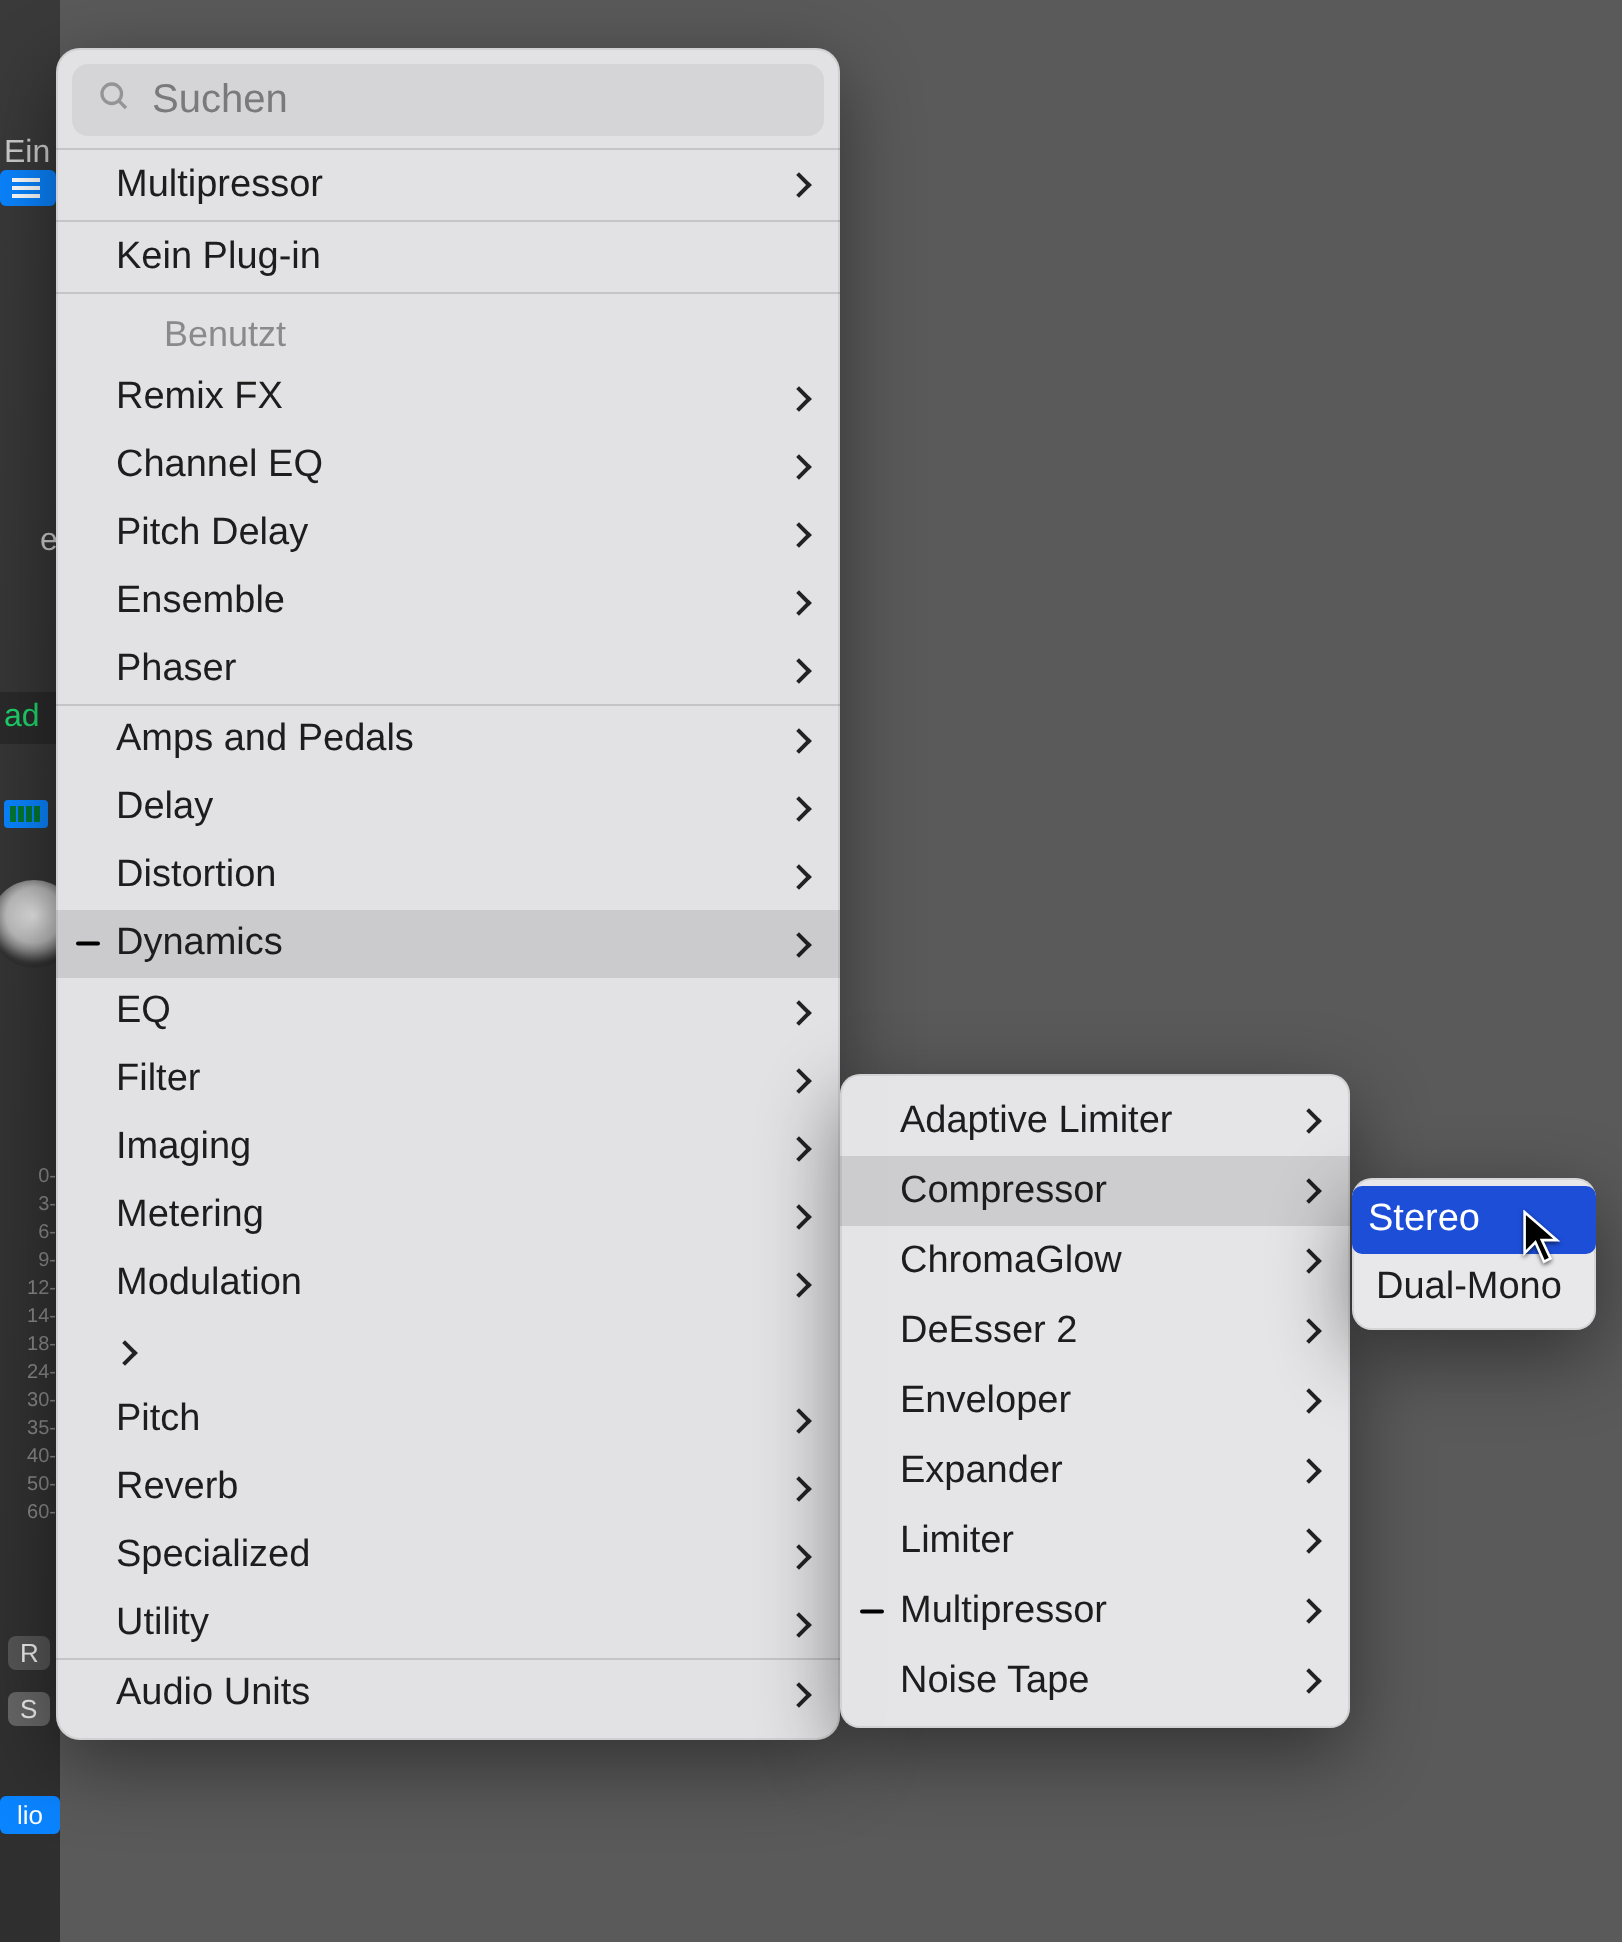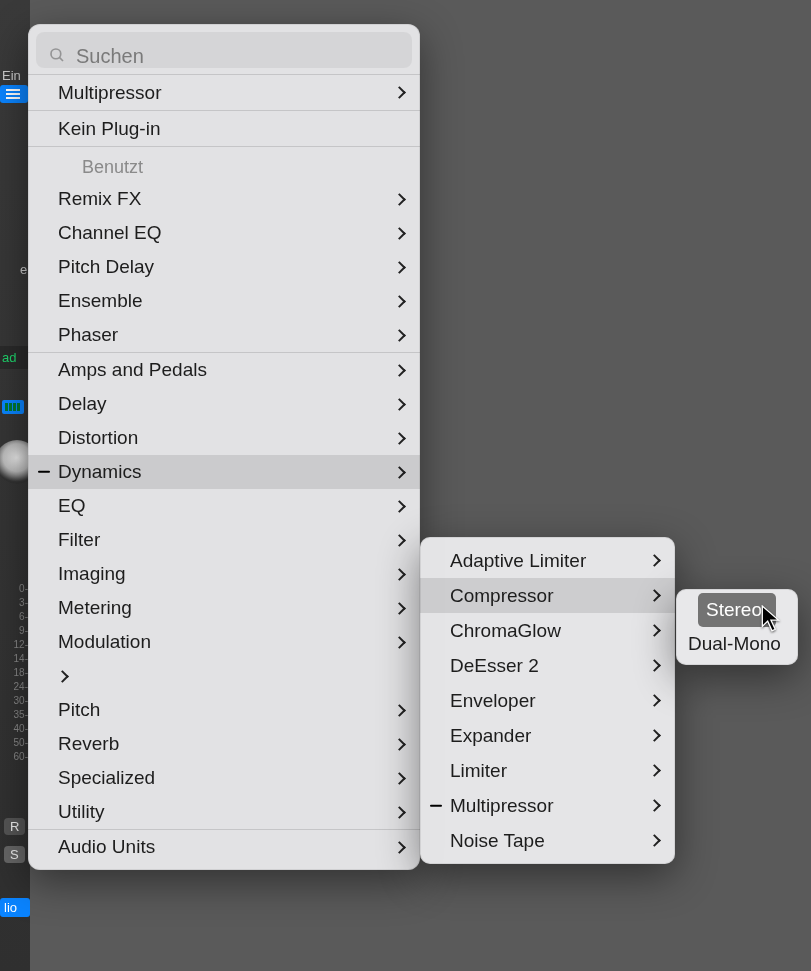--- a/index.html
+++ b/index.html
@@ -15,24 +15,24 @@
     position: absolute;
     left: 0; top: 0; bottom: 0;
     width: 30px;
     background: linear-gradient(#3a3a3a,#2f2f2f);
     color: #ddd;
     font-size: 11px;
     overflow: hidden;
   }
   .bg-chunk {
     position:absolute; left:0; width:30px; padding:4px 2px;
-    color:#ccc; font-size:13px; white-space:nowrap; overflow:hidden;
+    color:#ccc; font-size:16px; white-space:nowrap; overflow:hidden;
   }
   .bg-green { color:#1ed36b; background:#2a2a2a; }
-  .bg-audio { background:#0a84ff; color:#fff; border-radius:3px; font-size:13px; padding:2px 4px;}
+  .bg-audio { background:#0a84ff; color:#fff; border-radius:3px; font-size:13px; padding:2px 4px;text-align:center;}
   .bg-knob {
     position:absolute; left:-5px; width:44px; height:44px; border-radius:50%;
     background: radial-gradient(circle at 50% 40%, #eaeaea 0%, #bcbcbc 40%, #4a4a4a 70%);
     box-shadow: inset 0 -4px 6px rgba(0,0,0,.4);
   }
   .bg-r { position:absolute; left:4px; background:#555; color:#eee; border-radius:4px; font-size:13px; padding:1px 6px;}
   .bg-ticks {
     position:absolute; left:2px; width:26px; color:#888; font-size:10px; line-height:14px;
     text-align:right; white-space:pre;
   }
@@ -47,21 +47,21 @@
     left: 28px; top: 24px;
     width: 392px;
     background: rgba(230,230,232,0.97);
     border-radius: 12px;
     box-shadow: 0 12px 40px rgba(0,0,0,.45), 0 0 0 1px rgba(0,0,0,.08) inset;
     backdrop-filter: blur(20px);
     padding-bottom: 6px;
   }
   .search-wrap { padding: 8px 8px 6px 8px; }
   .search {
-    display:flex; align-items:flex-end; gap:10px;
+    display:flex; align-items:center; gap:10px;
     height: 36px;
     padding: 0 12px;
     background: rgba(0,0,0,0.055);
     border-radius: 8px;
   }
   .search svg { width:18px; height:18px; opacity:.5; }
   .search input {
     flex:1; border:none; background:transparent; outline:none;
     font-size: 20px; color:#222;
   }
@@ -118,21 +118,21 @@
     position:absolute;
     left: 676px; top: 589px;
     width: 122px;
     background: rgba(234,234,236,0.99);
     border-radius: 10px;
     box-shadow: 0 12px 40px rgba(0,0,0,.45), 0 0 0 1px rgba(0,0,0,.08) inset;
     padding: 4px 0;
   }
   .subsubitem { padding: 0 12px 0 12px; height:34px; }
   .subsubitem.selected {
-    background:#737373; color:#fff; border-radius:5px; margin:0 22px; padding:0 8px;justify-content:center;
+    background:#1d4ed8; color:#fff; border-radius:5px; margin:0 0; padding:0 8px;justify-content:center;
   }
 
   
   .cursor {
     position:absolute; left:761px; top:605px; width:22px; height:28px; pointer-events:none;
   }
   .cursor svg { width:100%; height:100%; filter: drop-shadow(0 1px 1px rgba(0,0,0,.6)); }
 
 </style>
 </head>

